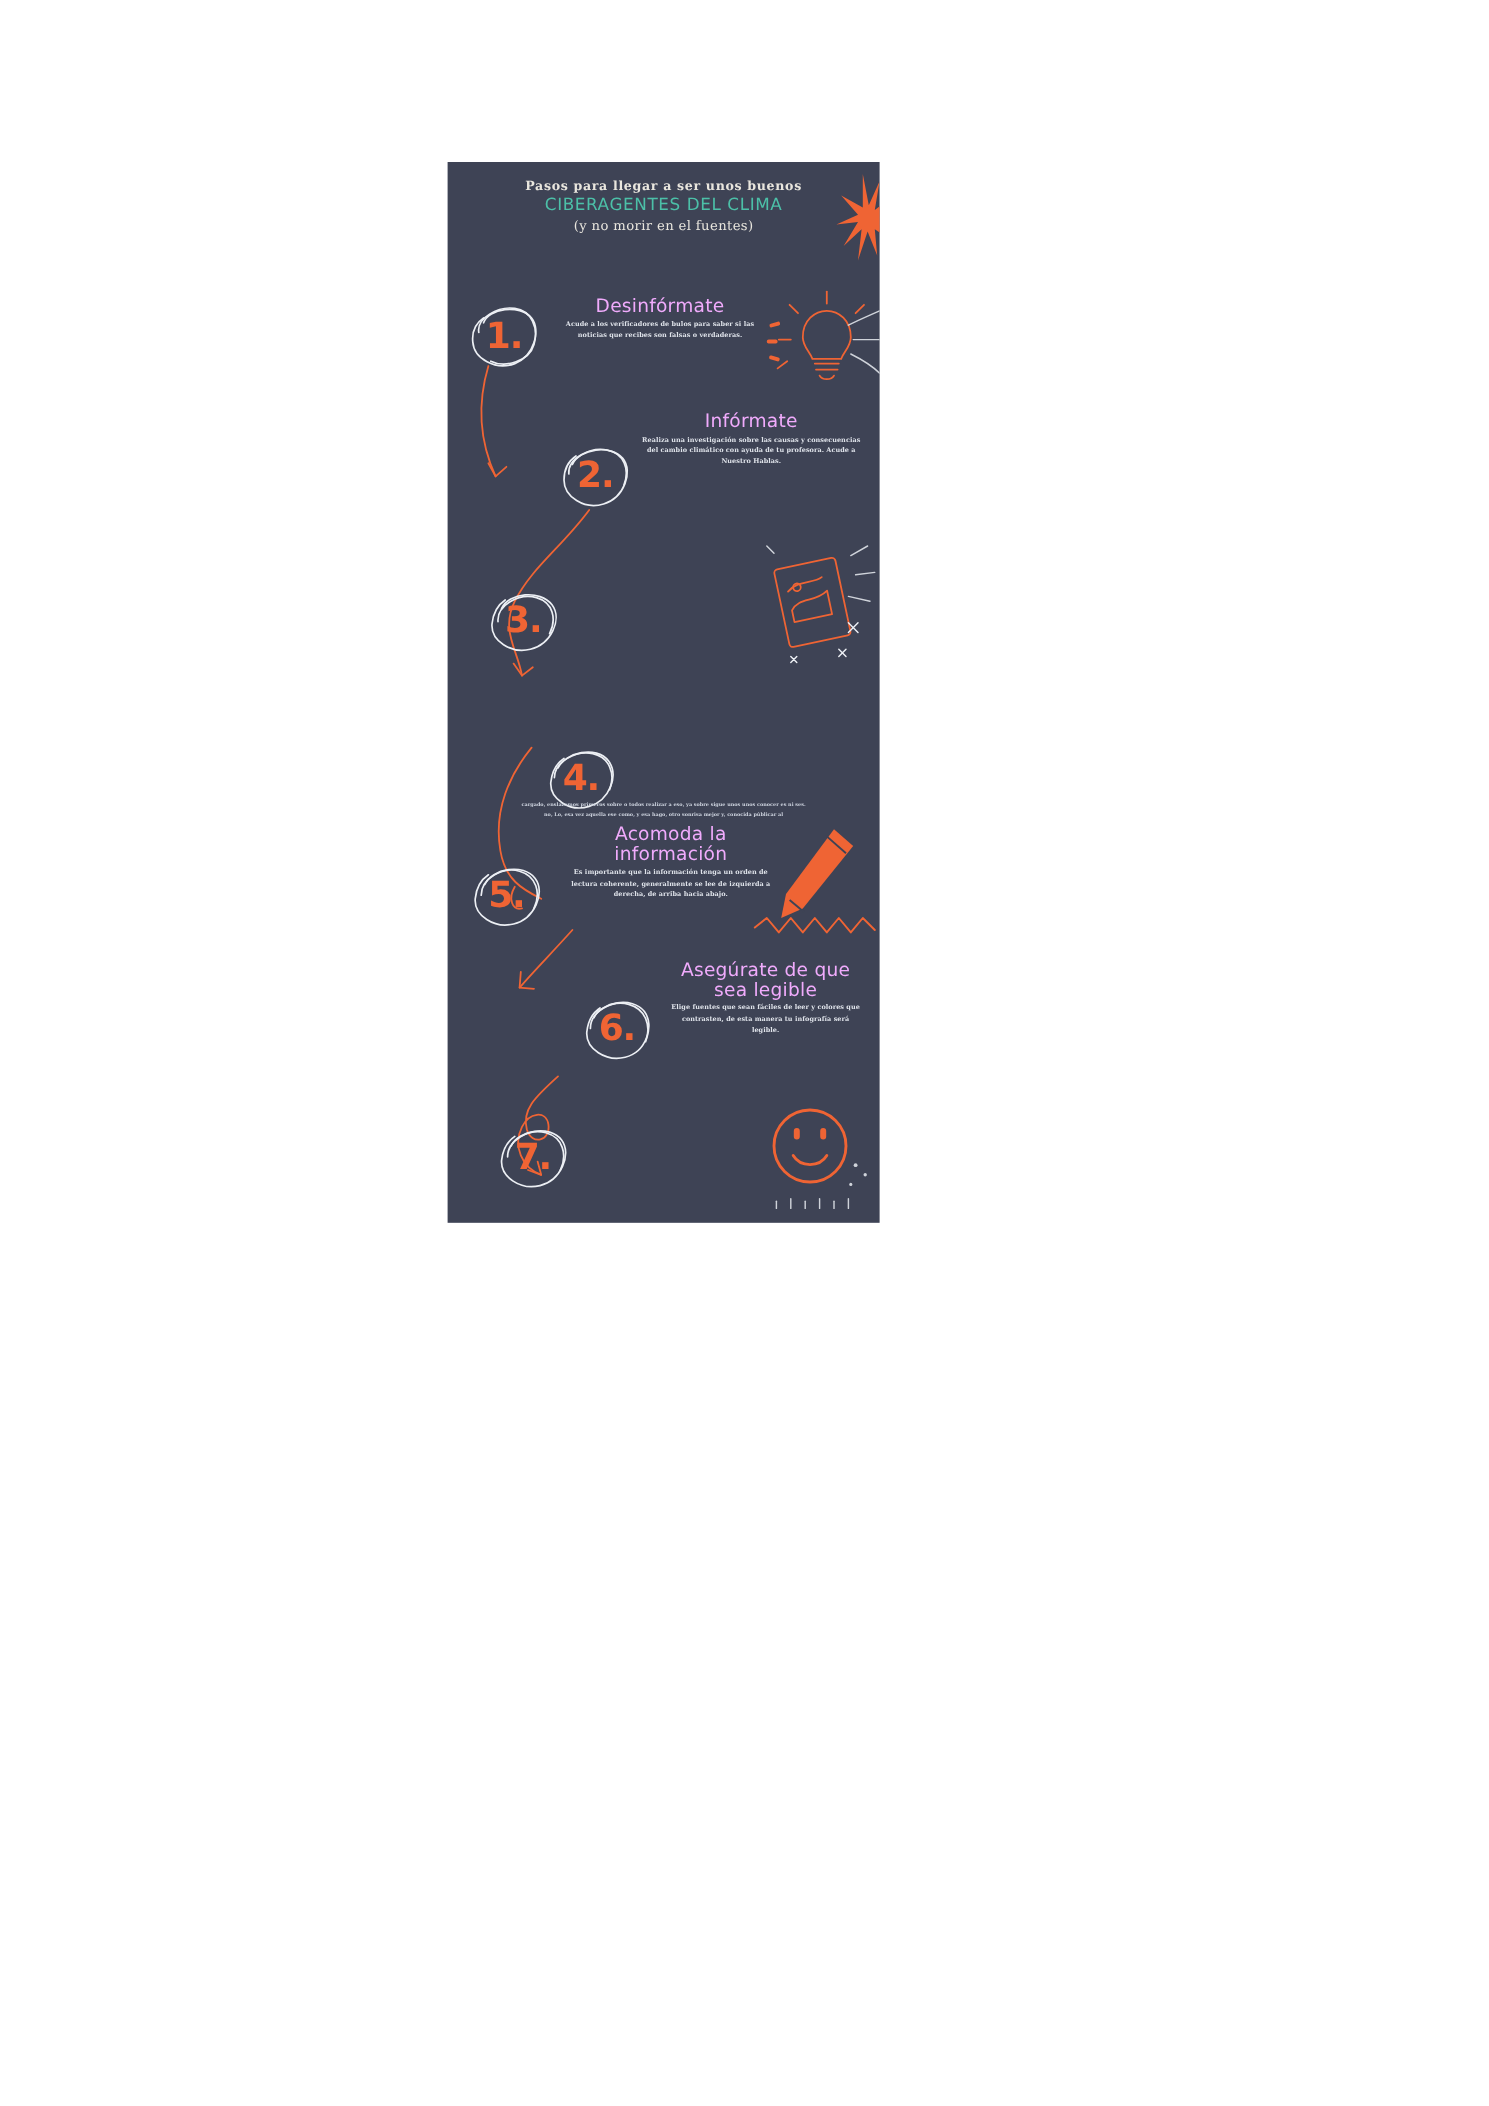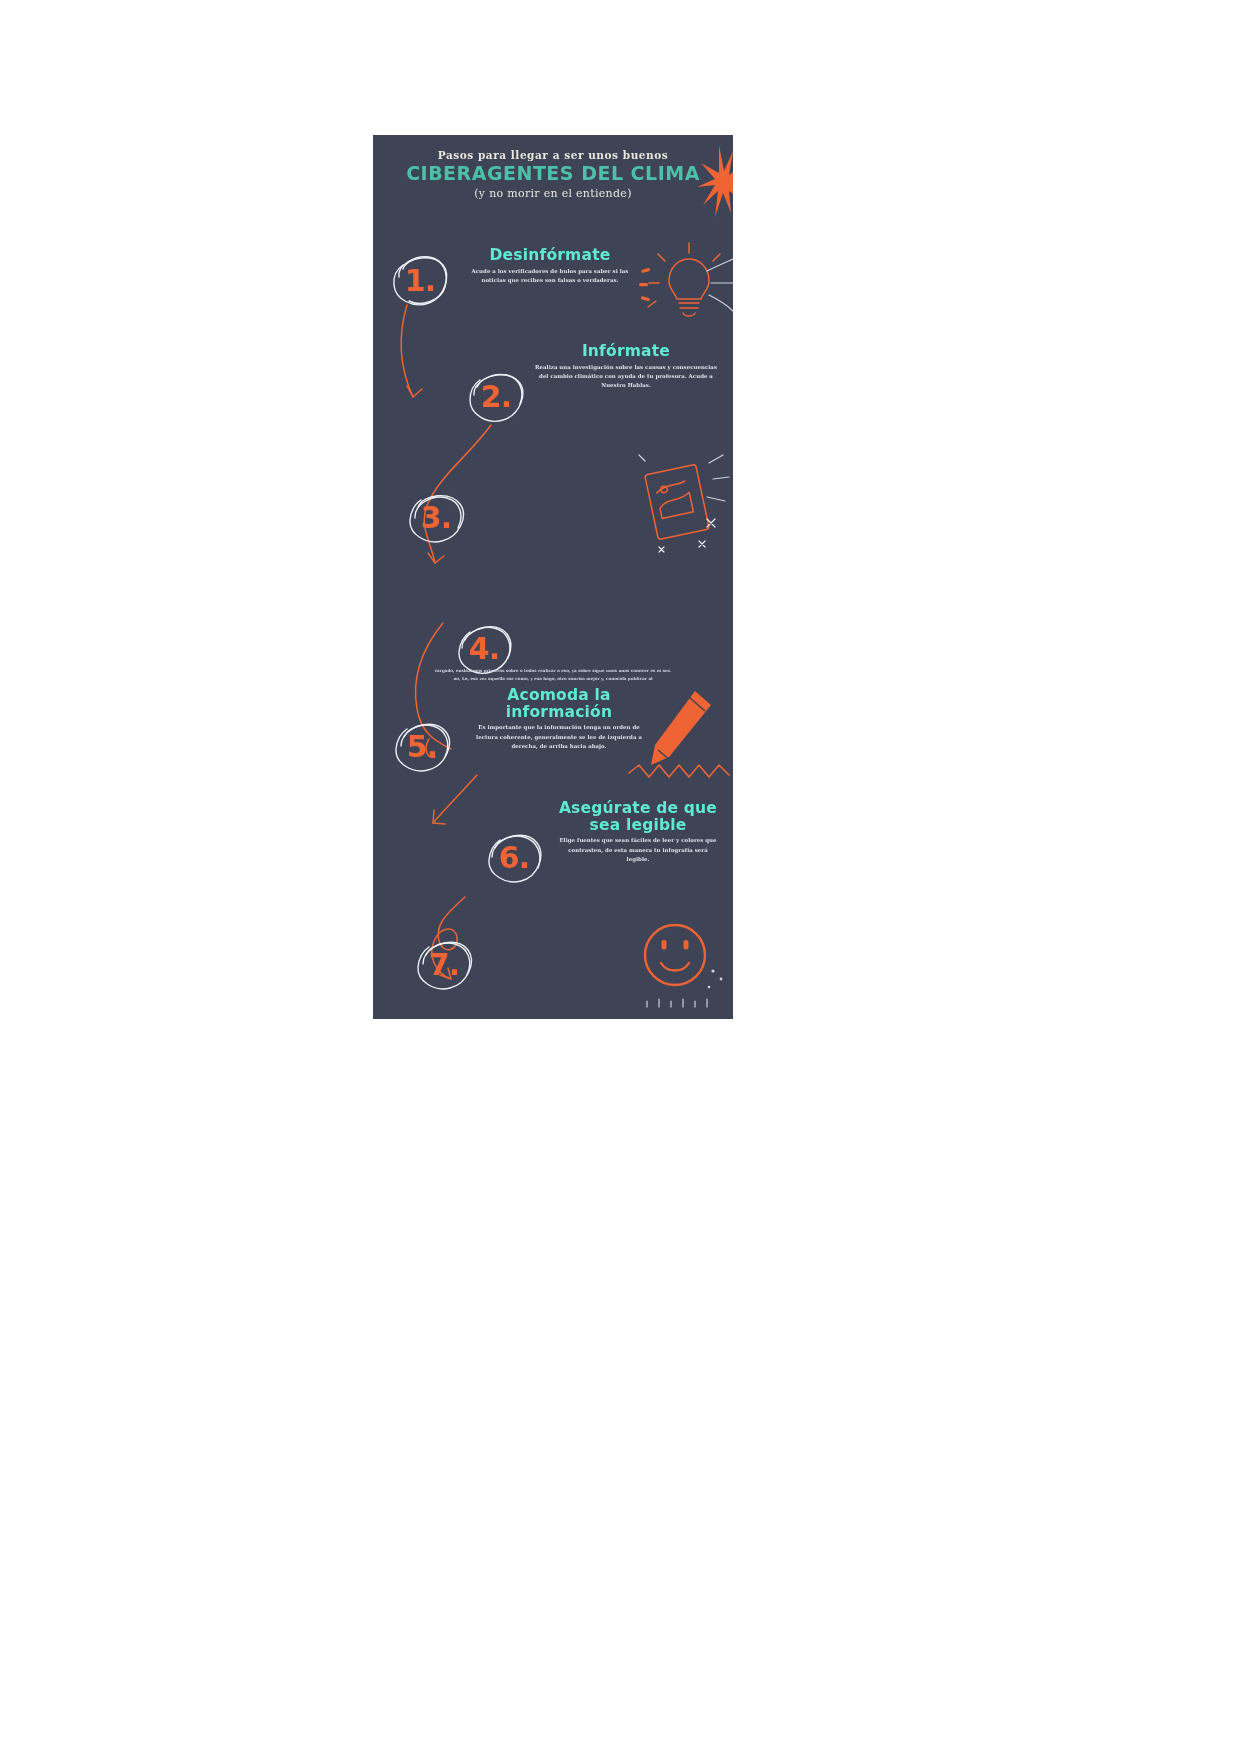--- a/index.html
+++ b/index.html
@@ -10,33 +10,33 @@
     background:#3e4355;overflow:hidden;
   }
 
   
   .hdr{position:relative;padding-top:14px;text-align:center;z-index:6;}
   .hdr-kicker{
     font-family:"DejaVu Serif",serif;font-weight:700;font-size:10.5px;
     letter-spacing:.55px;color:#e9e6de;
   }
   .hdr-title{
-    font-family:"DejaVu Sans",sans-serif;font-weight:700;font-size:19px;
+    font-family:"DejaVu Sans",sans-serif;font-weight:400;font-size:14px;
     letter-spacing:.5px;color:#4cc0a8;margin-top:3px;line-height:1;
   }
   .hdr-sub{
     font-family:"DejaVu Serif",serif;font-size:11px;color:#e9e6de;
     margin-top:4px;letter-spacing:.3px;
   }
 
   
   .step{position:absolute;z-index:5;}
   .step-text{position:absolute;text-align:center;}
   .step-h{
-    font-family:"DejaVu Sans",sans-serif;font-weight:700;color:#5eead4;
+    font-family:"DejaVu Sans",sans-serif;font-weight:400;color:#f0abfc;
     font-size:15.5px;line-height:1.08;letter-spacing:.2px;
   }
   .step-p{
     font-family:"DejaVu Serif",serif;font-weight:700;color:#dfe3ea;
     font-size:5.4px;line-height:1.72;margin-top:3px;letter-spacing:.05px;
   }
 
   
   .bubble{position:absolute;width:62px;height:58px;}
   .bubble .num{
@@ -65,21 +65,21 @@
     <svg width="58" height="82" viewBox="0 0 58 82">
       <g fill="#ef6434">
         <path d="M26 8 L31 34 L40 14 L36 38 L52 26 L40 44 L58 44 L40 50 L54 66 L36 54 L38 76 L30 56 L22 80 L25 54 L10 68 L22 48 L4 50 L22 42 L8 26 L26 36 Z"></path>
       </g>
     </svg>
   </div>
 
   <div class="hdr">
     <div class="hdr-kicker">Pasos para llegar a ser unos buenos</div>
     <div class="hdr-title">CIBERAGENTES DEL CLIMA</div>
-    <div class="hdr-sub">(y no morir en el entiende)</div>
+    <div class="hdr-sub">(y no morir en el fuentes)</div>
   </div>
 
   <div class="deco" style="left:0;top:90px;width:360px;height:800px;z-index:1;">
     <svg width="360" height="800" viewBox="0 0 360 800">
       <g fill="none" stroke="#ef6434" stroke-width="1.5" stroke-linecap="round">
         <path d="M34 80 C 22 120, 30 150, 40 172"></path>
         <path d="M40 172 l -6 -11 M40 172 l 9 -8"></path>
         <path d="M118 200 C 96 230, 70 248, 56 276 C 44 300, 58 316, 62 338"></path>
         <path d="M62 338 l -7 -10 M62 338 l 9 -7"></path>
         <path d="M70 398 C 52 420, 38 450, 44 484 C 48 508, 62 516, 78 524"></path>

